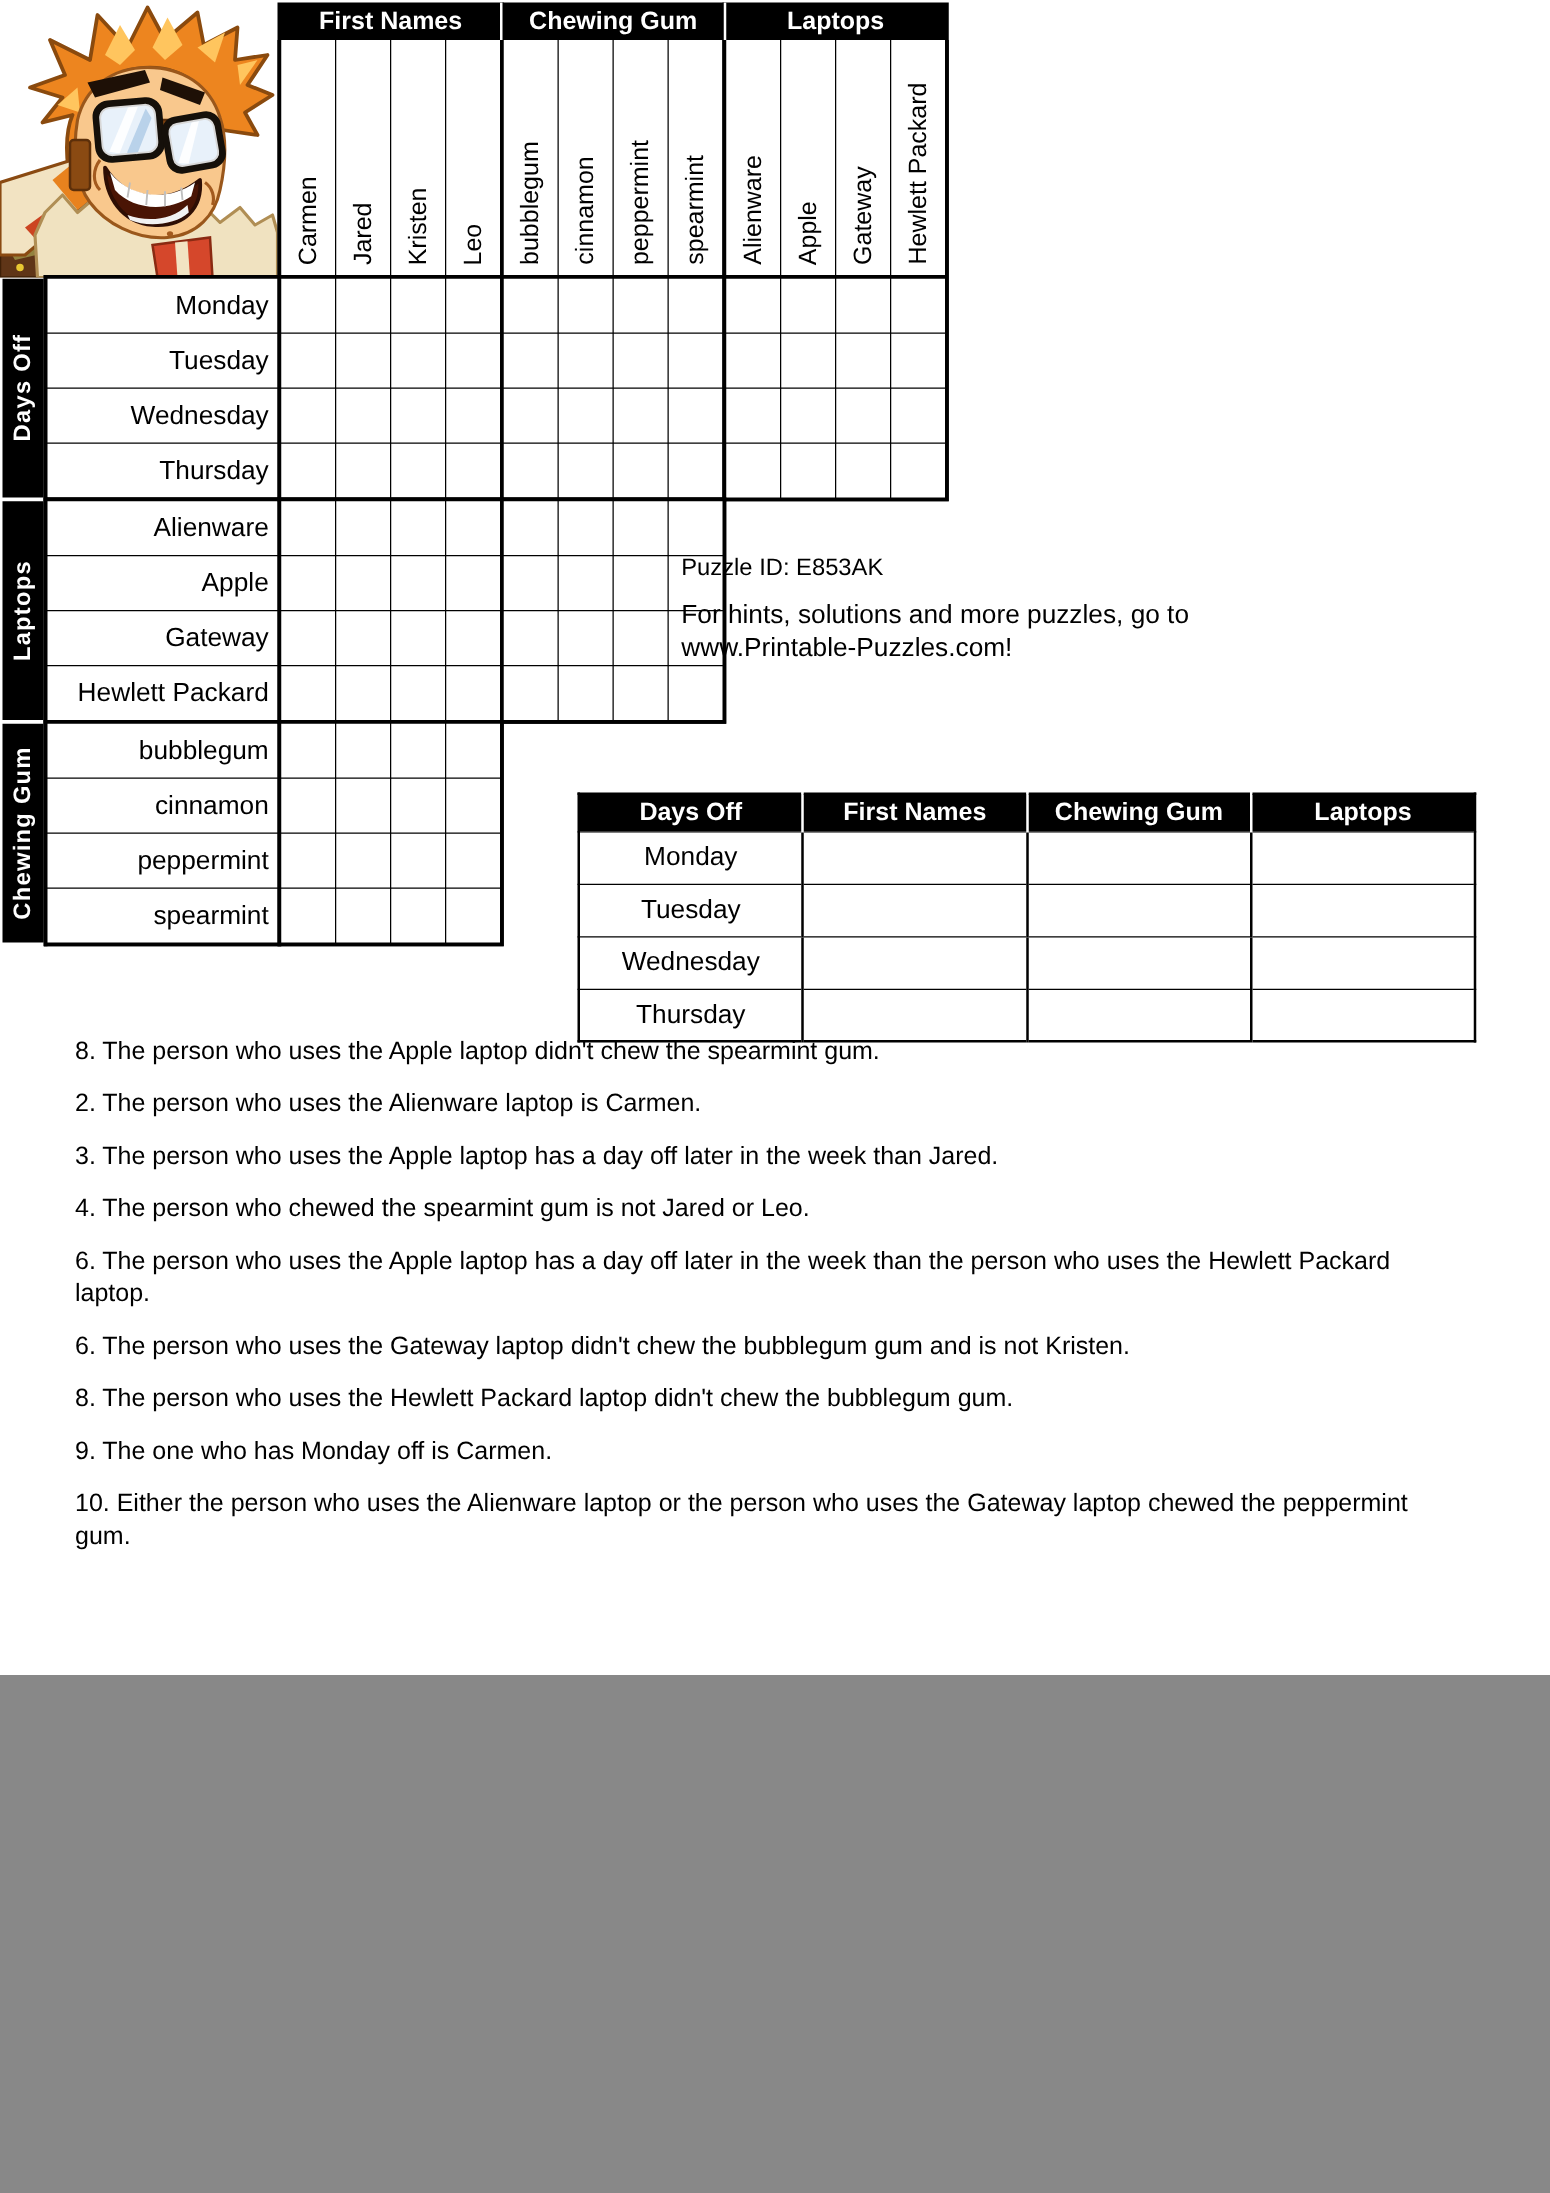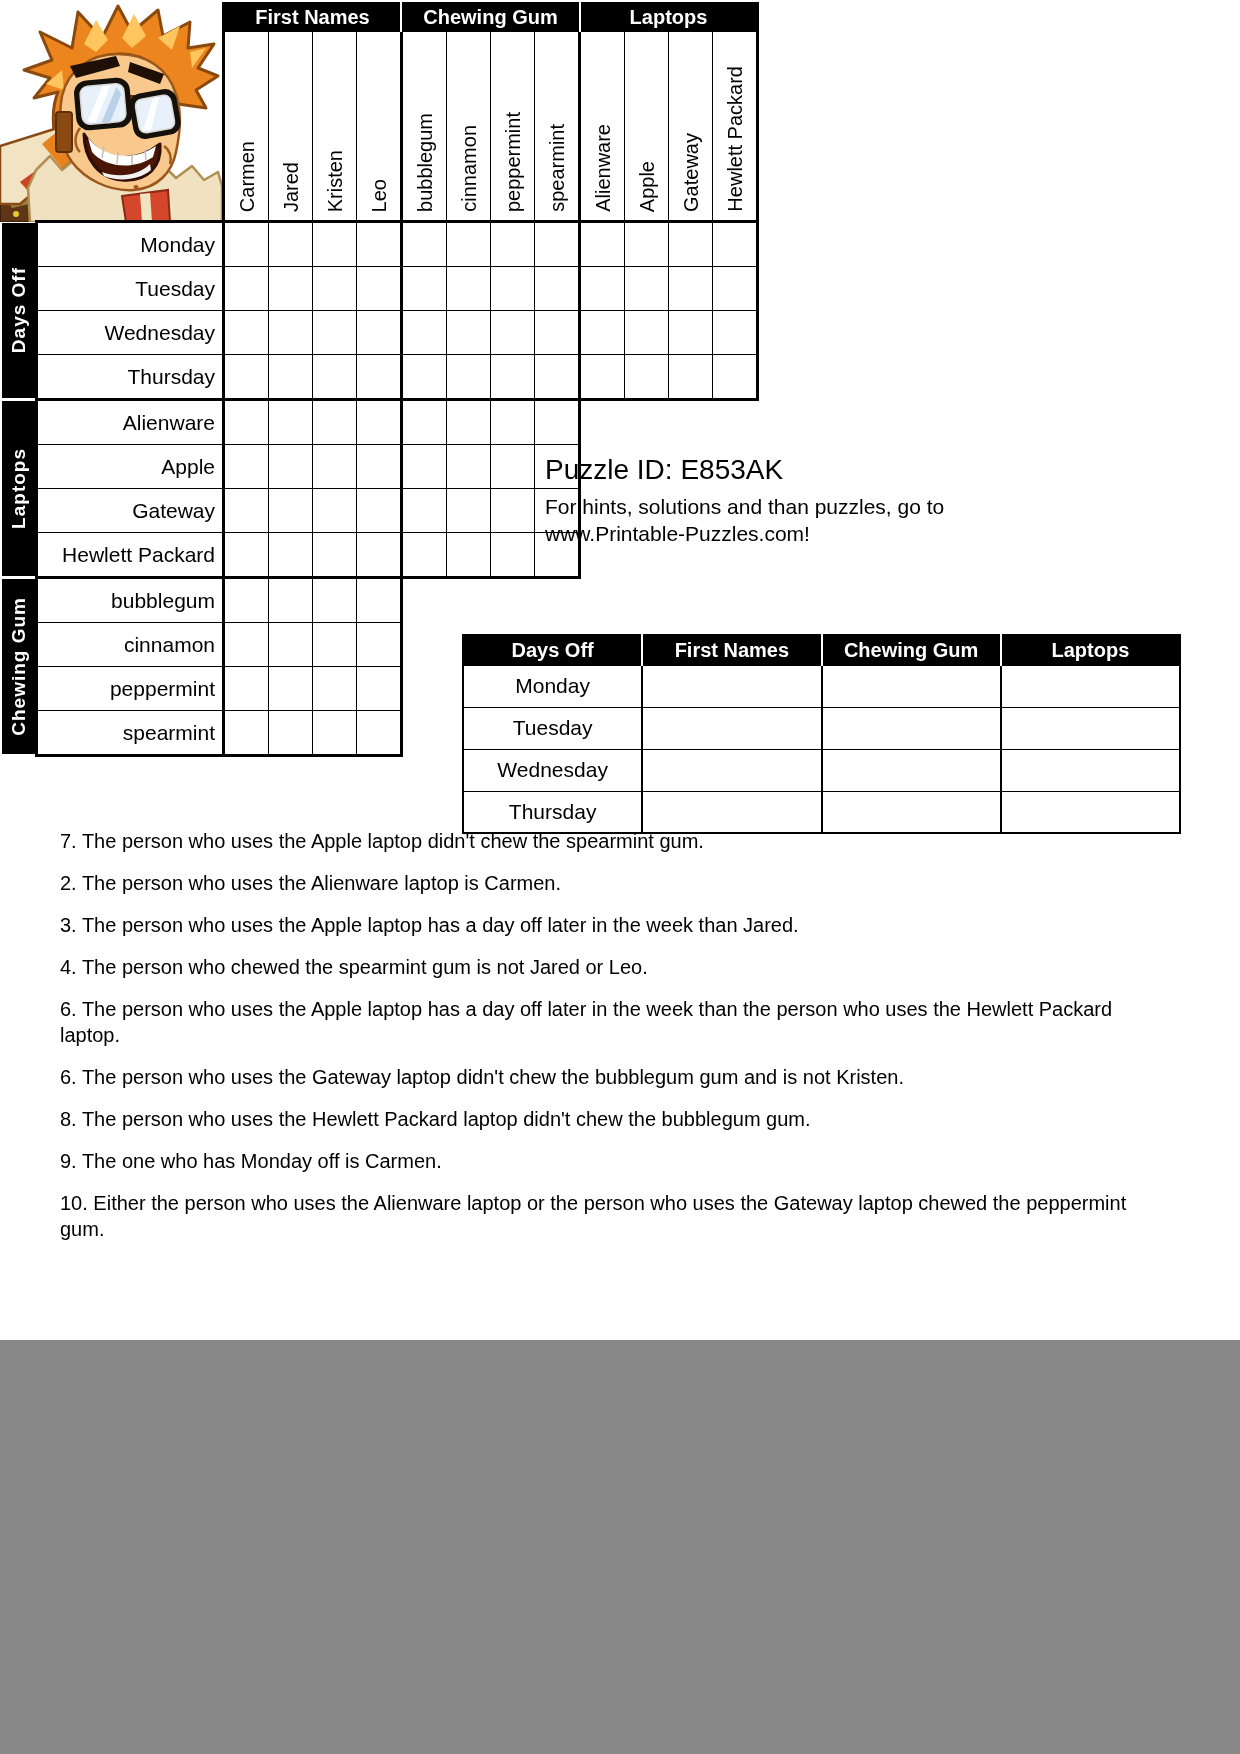--- a/index.html
+++ b/index.html
@@ -53,21 +53,21 @@
   .cblock {
     position:absolute; width:181px; height:181px; background:#000;
     border:3px solid #000;
     display:grid; grid-template-columns:repeat(4,1fr); grid-template-rows:repeat(4,1fr); gap:1px;
   }
   .cblock i { background:#fff; display:block; }
   
   .info { position:absolute; left:545px; top:432px; width:640px; }
   .info .title    { font-size:44px; line-height:48px; font-weight:400; }
   .info .subtitle { font-size:25px; line-height:30px; margin-top:2px; }
-  .info .pid      { font-size:28px; line-height:34px; margin-top:21px; }
+  .info .pid      { font-size:19px; line-height:34px; margin-top:6px; }
   .info .hint     { font-size:21px; line-height:27px; margin-top:6px; }
   
   .atable {
     position:absolute; left:462px; top:634px; width:719px;
     border-collapse:collapse; table-layout:fixed;
     border:2px solid #000;
   }
   .atable th {
     background:#000; color:#fff; font-weight:bold; font-size:20px;
     height:30px; border-left:2px solid #fff;
@@ -331,21 +331,21 @@
       <i></i>
       <i></i>
       <i></i>
       <i></i>
       <i></i>
     </div>
 
   <div class="info">
     <div class="pid">Puzzle ID: E853AK</div>
     <div class="hint">
-      <div>For hints, solutions and than puzzles, go to</div>
+      <div>For hints, solutions and more puzzles, go to</div>
       <div>www.Printable-Puzzles.com!</div>
     </div>
   </div>
 
   <table class="atable">
     <thead>
       <tr>
         <th>Days Off</th>
         <th>First Names</th>
         <th>Chewing Gum</th>
@@ -374,21 +374,21 @@
       <tr>
         <td>Thursday</td>
         <td></td>
         <td></td>
         <td></td>
       </tr>
     </tbody>
   </table>
 
   <div class="clues">
-    <p>7. The person who uses the Apple laptop didn't chew the spearmint gum.</p>
+    <p>8. The person who uses the Apple laptop didn't chew the spearmint gum.</p>
     <p>2. The person who uses the Alienware laptop is Carmen.</p>
     <p>3. The person who uses the Apple laptop has a day off later in the week than Jared.</p>
     <p>4. The person who chewed the spearmint gum is not Jared or Leo.</p>
     <p>6. The person who uses the Apple laptop has a day off later in the week than the person who uses the Hewlett Packard laptop.</p>
     <p>6. The person who uses the Gateway laptop didn't chew the bubblegum gum and is not Kristen.</p>
     <p>8. The person who uses the Hewlett Packard laptop didn't chew the bubblegum gum.</p>
     <p>9. The one who has Monday off is Carmen.</p>
     <p>10. Either the person who uses the Alienware laptop or the person who uses the Gateway laptop chewed the peppermint gum.</p>
   </div>
 

